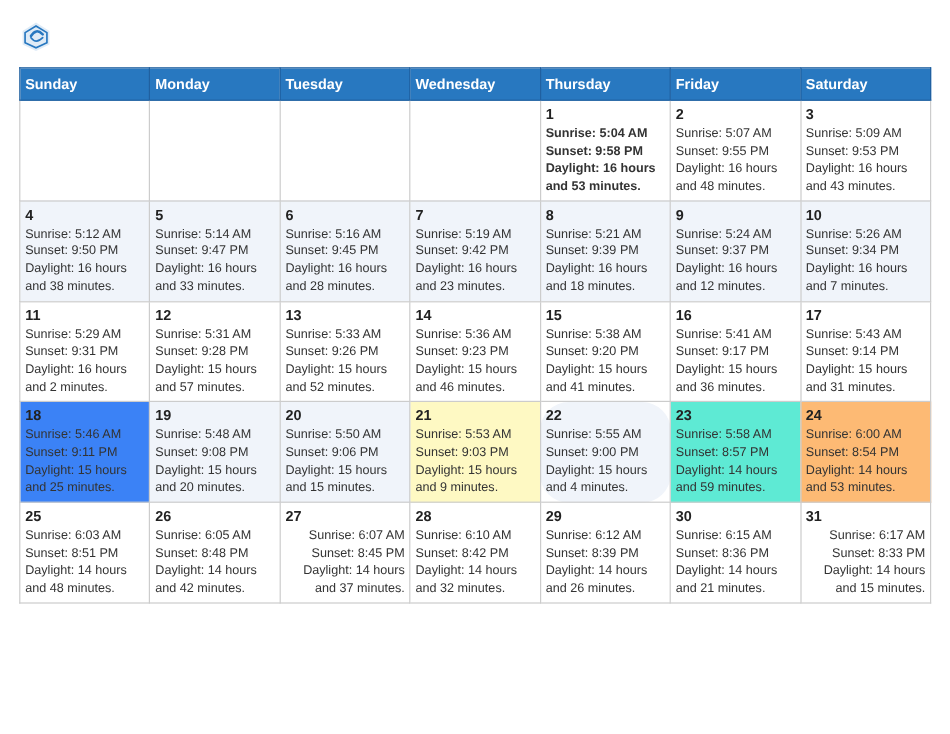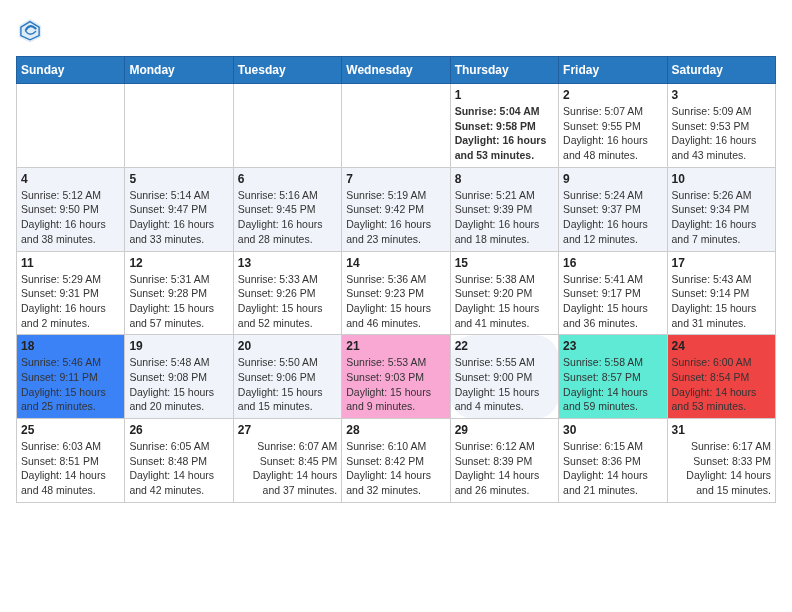--- a/index.html
+++ b/index.html
@@ -262,42 +262,42 @@
 Daylight: 15 hours
 and 20 minutes.</div>
         </td>
         <td style="background: rgb(240, 244, 250);">
           <div class="day-num">20</div>
           <div class="cell-info" style="white-space: pre-line;">Sunrise: 5:50 AM
 Sunset: 9:06 PM
 Daylight: 15 hours
 and 15 minutes.</div>
         </td>
-        <td style="background: #f9a8d4;">
+        <td style="background: #fef9c3;">
           <div class="day-num">21</div>
           <div class="cell-info" style="white-space: pre-line;">Sunrise: 5:53 AM
 Sunset: 9:03 PM
 Daylight: 15 hours
 and 9 minutes.</div>
         </td>
         <td style="background: rgb(240, 244, 250); border-radius: 24px;">
           <div class="day-num">22</div>
           <div class="cell-info" style="white-space: pre-line;">Sunrise: 5:55 AM
 Sunset: 9:00 PM
 Daylight: 15 hours
 and 4 minutes.</div>
         </td>
         <td style="background: #5eead4;">
           <div class="day-num">23</div>
           <div class="cell-info" style="white-space: pre-line;">Sunrise: 5:58 AM
 Sunset: 8:57 PM
 Daylight: 14 hours
 and 59 minutes.</div>
         </td>
-        <td style="background: #ef4444;">
+        <td style="background: #fdba74;">
           <div class="day-num">24</div>
           <div class="cell-info" style="white-space: pre-line;">Sunrise: 6:00 AM
 Sunset: 8:54 PM
 Daylight: 14 hours
 and 53 minutes.</div>
         </td>
       </tr>
       <tr>
         <td>
           <div class="day-num">25</div>

